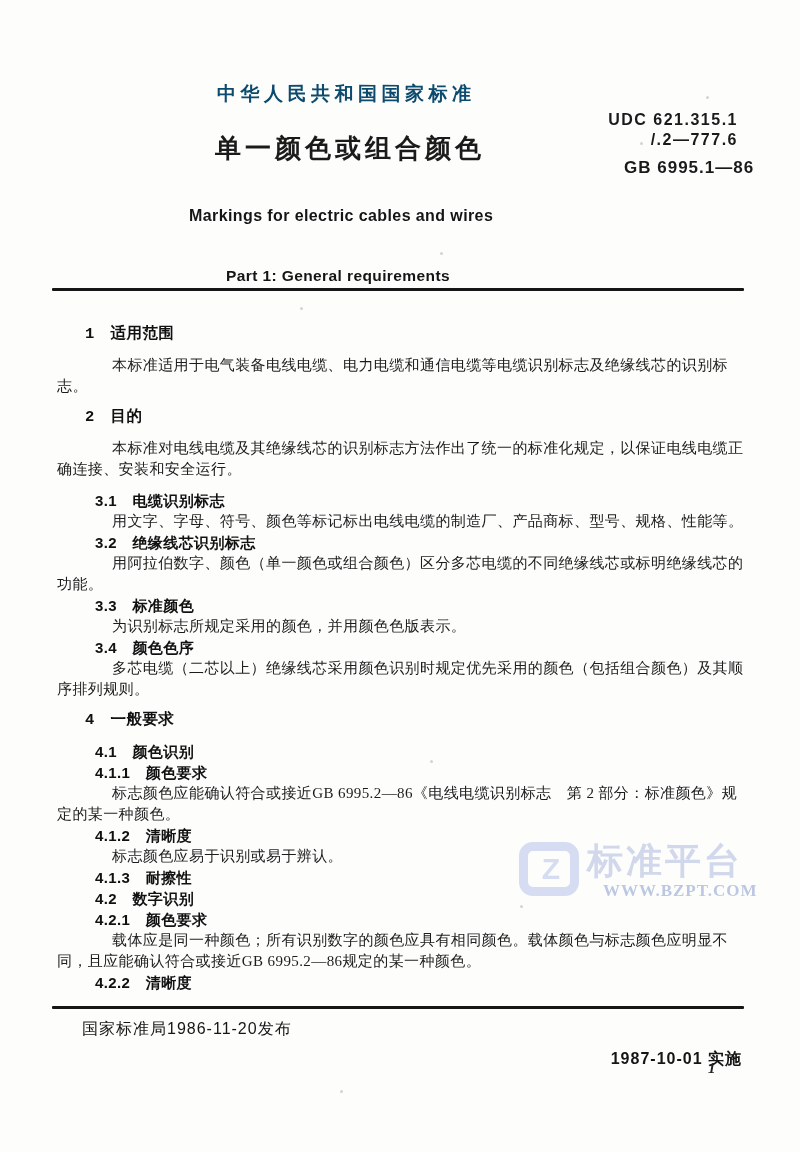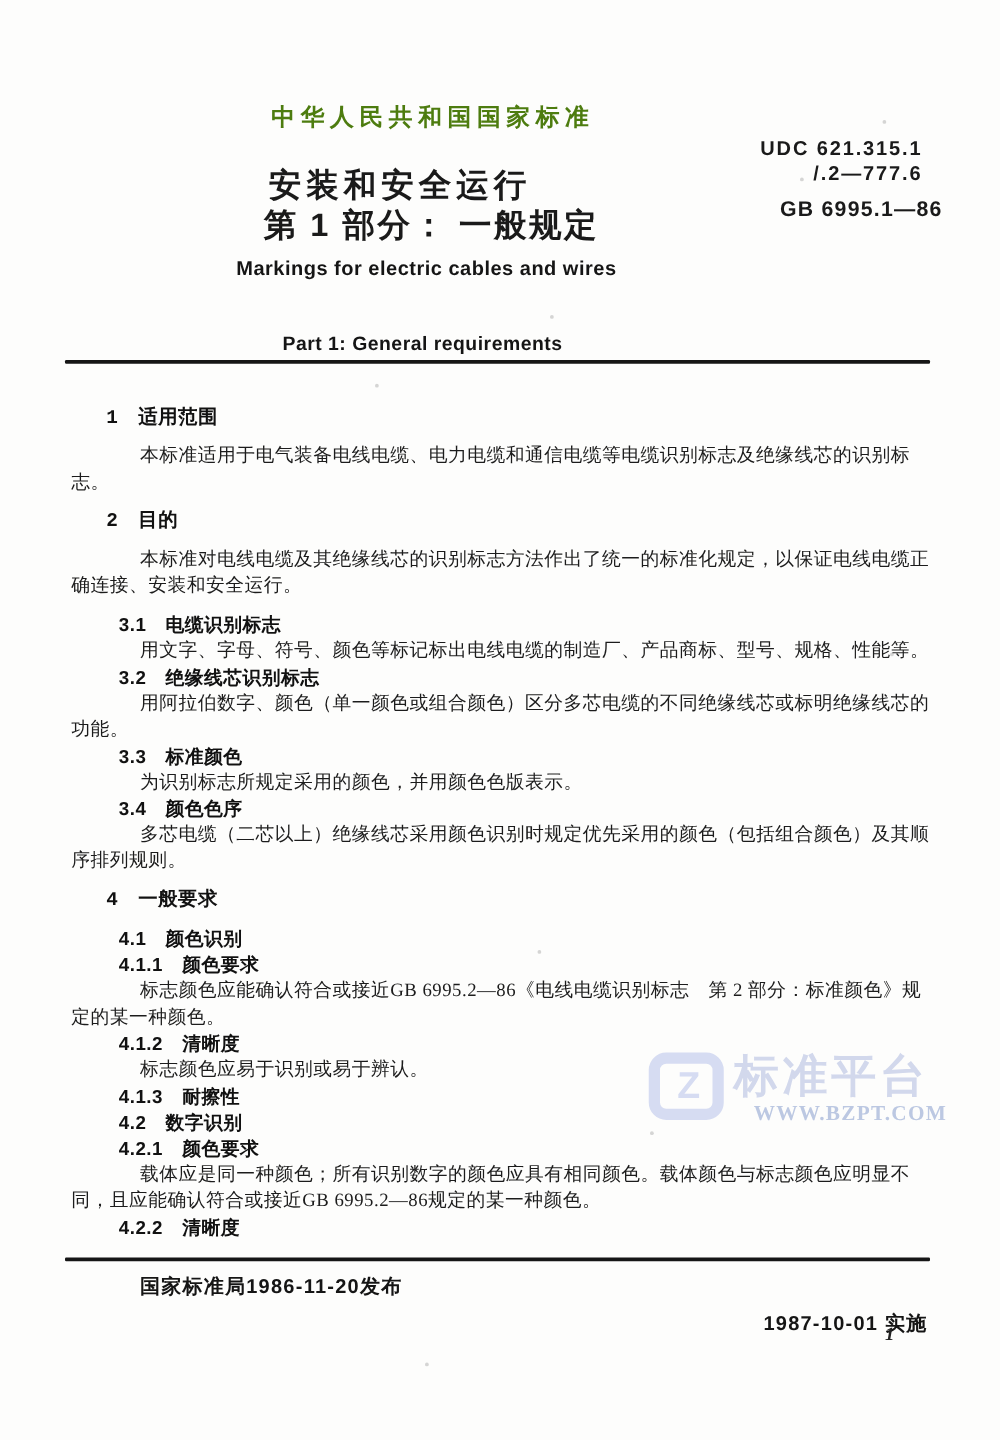--- a/index.html
+++ b/index.html
@@ -9,21 +9,21 @@
     height: 1152px;
     background: #fdfdfc;
     overflow: hidden;
     font-family: "Liberation Sans", "DejaVu Sans", sans-serif;
     color: #1b1b1b;
   }
 
   
   .org-line {
     position: absolute; top: 81px; left: 217px;
-    font-size: 19px; font-weight: 700; letter-spacing: 4.5px; color: #4d7c0f; font-family: Liberation Serif, serif;
+    font-size: 19px; font-weight: 700; letter-spacing: 4.5px; color: #0c4a6e; font-family: Liberation Serif, serif;
   }
   .title-cn-1 {
     position: absolute; top: 131px; left: 215px;
     font-size: 26px; font-weight: 700; letter-spacing: 4px; color: #1a1a1a;
   }
   .title-cn-2 {
     position: absolute; top: 163px; left: 211px;
     font-size: 26px; font-weight: 700; letter-spacing: 2px; color: #1a1a1a;
   }
   .udc-block {
@@ -95,21 +95,21 @@
   .wm-url {
     margin-top: 1px; margin-left: 16px;
     font-size: 17px; font-weight: 700; letter-spacing: 1px;
     color: #bcc8e2;
     font-family: "Liberation Serif", "DejaVu Serif", serif;
   }
 
   
   .footer-issue {
     position: absolute; top: 1019px; left: 82px;
-    font-size: 16px; font-weight: 700; letter-spacing: 1px; color: #151515; margin-left: 30px;
+    font-size: 16px; font-weight: 400; letter-spacing: 1px; color: #151515;
   }
   .footer-impl {
     position: absolute; top: 1019px; right: 58px;
     font-size: 16px; font-weight: 700; letter-spacing: 1px; color: #151515; margin-top: 30px;
   }
   .page-num {
     position: absolute; top: 1060px; left: 708px;
     font-size: 15px; font-style: italic; font-weight: 700;
     font-family: "Liberation Serif", "DejaVu Serif", serif; color: #222;
   }
@@ -125,22 +125,21 @@
 
 <div class="page">
 
   <div class="org-line">中华人民共和国国家标准</div>
 
   <div class="udc-block">
     <div>UDC 621.315.1</div>
     <div>/.2—777.6</div>
   </div>
 
-  <div class="title-cn-1">安装和安全运行</div>
-  <div class="title-cn-2">第 1 部分： 一般规定</div>
+  <div class="title-cn-1">单一颜色或组合颜色</div>
 
   <div class="std-no">GB 6995.1—86</div>
 
   <div class="title-en-1">Markings for electric cables and wires</div>
   <div class="title-en-2">Part 1: General requirements</div>
 
   <div class="rule rule-top"></div>
 
   <div class="watermark">
     <div class="wm-logo">

